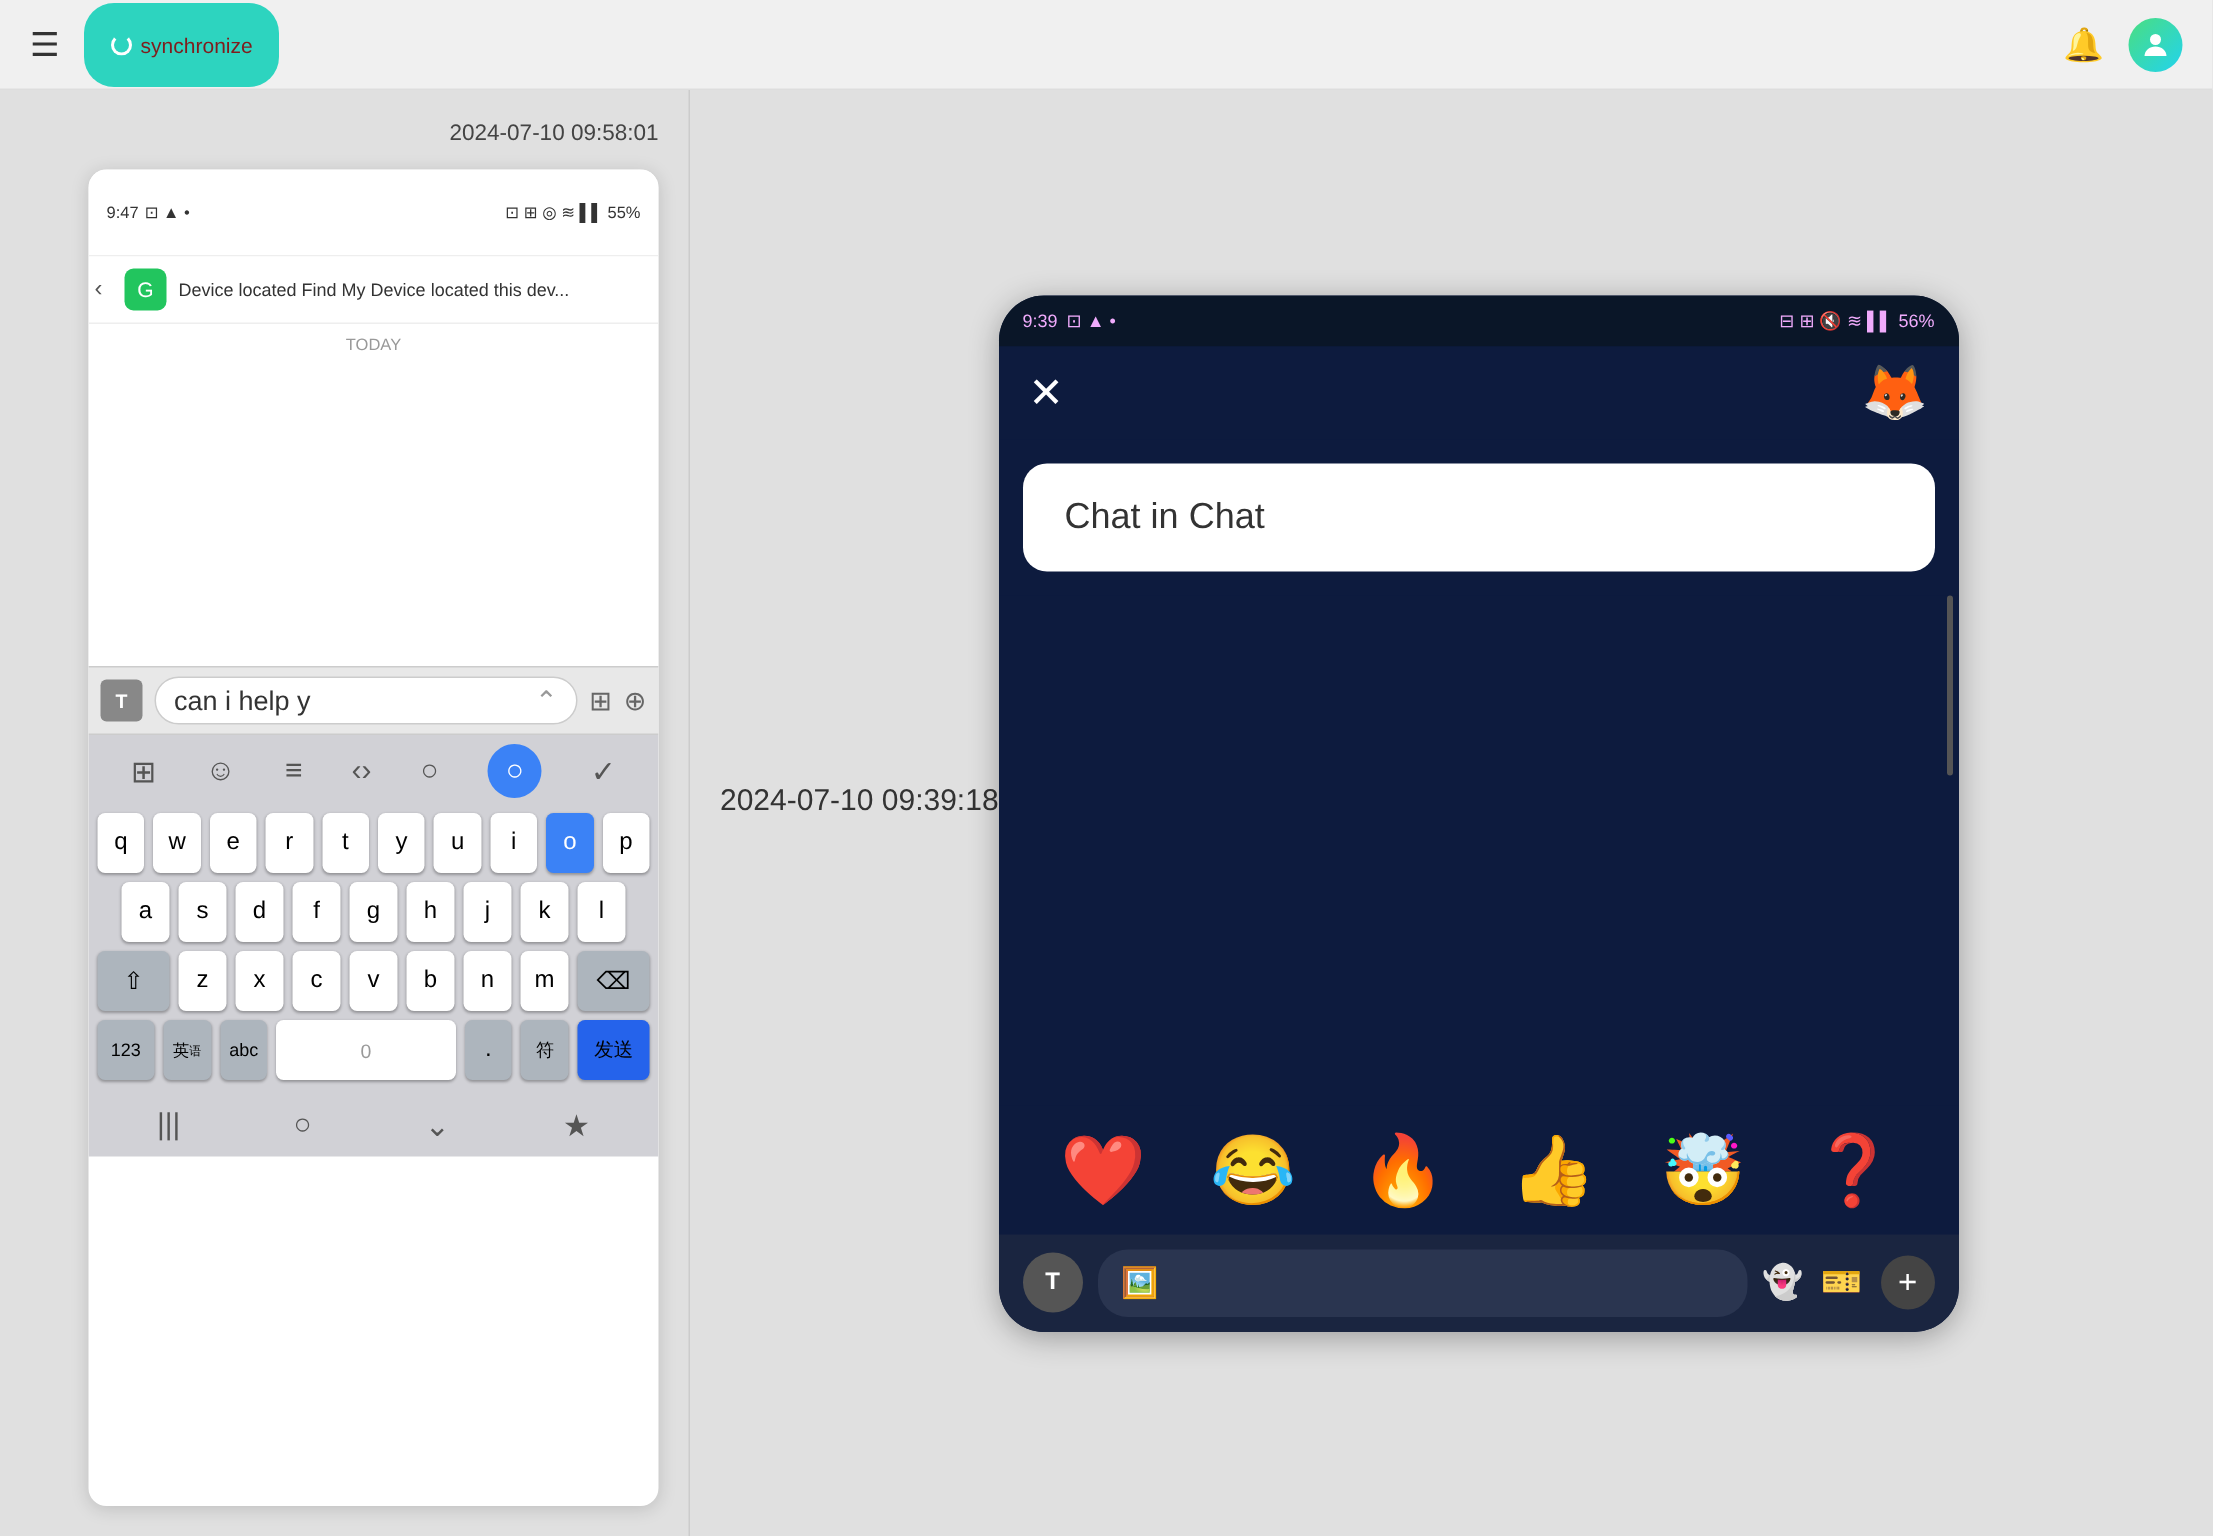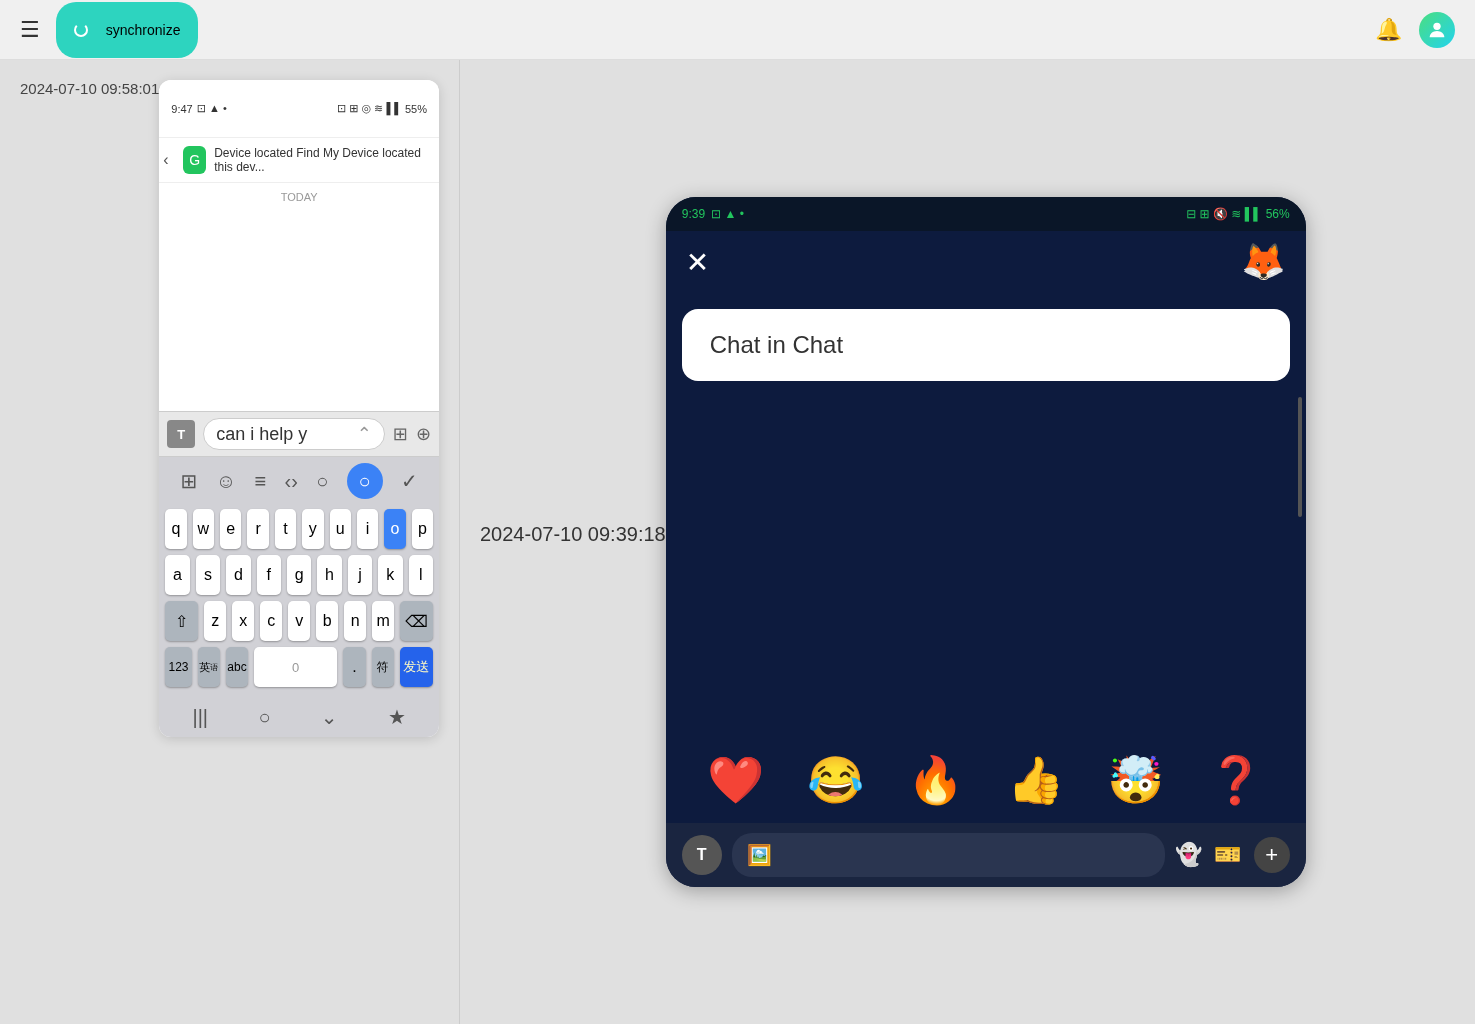--- a/index.html
+++ b/index.html
@@ -27,26 +27,26 @@
     .hamburger-icon {
       font-size: 22px;
       cursor: pointer;
       color: #333;
     }
     .sync-button {
       background: #2dd4bf;
       border: none;
       border-radius: 20px;
       padding: 20px 18px;
-      color: #000000;
+      color: #7f1d1d;
       font-size: 14px;
       cursor: pointer;
       display: flex;
       align-items: center;
-      gap: 18px;
+      gap: 6px;
     }
     .sync-icon-spin {
       display: inline-block;
       width: 14px;
       height: 14px;
       border: 2px solid white;
       border-top-color: transparent;
       border-radius: 50%;
       animation: spin 1s linear infinite;
     }
@@ -71,22 +71,22 @@
       position: absolute;
       top: 60px; left: 0; right: 0; bottom: 0;
       display: flex;
       background: #d8d8d8;
     }
 
     
     .left-panel {
       width: 460px;
       display: flex;
-      flex-direction: row;
-      align-items: flex-start;
+      flex-direction: column;
+      align-items: flex-end;
       padding: 20px;
       background: #e0e0e0;
       border-right: 1px solid #ccc;
     }
     .panel-timestamp {
       font-size: 15px;
       color: #444;
       margin-bottom: 16px;
       font-weight: 400;
     }
@@ -213,21 +213,21 @@
       box-shadow: 0 1px 2px rgba(0,0,0,0.3);
     }
     .key-dark {
       background: #adb5bd;
       color: #000;
     }
     .key-wide { width: 48px; }
     .key-space { width: 120px; font-size: 13px; color: #999; }
     .key-send {
       background: #2563eb;
-      color: #fef9c3;
+      color: #000000;
       width: 44px;
     }
     .key-active { background: #3b82f6; color: white; }
 
     .nav-bottom {
       display: flex;
       justify-content: space-around;
       align-items: center;
       padding: 8px;
       background: #d1d1d6;
@@ -256,21 +256,21 @@
       overflow: hidden;
       box-shadow: 0 4px 20px rgba(0,0,0,0.3);
       position: relative;
     }
     .chat-status-bar {
       padding: 10px 16px;
       display: flex;
       align-items: center;
       justify-content: space-between;
       font-size: 12px;
-      color: #22c55e;
+      color: #f0abfc;
       background: #0a1628;
     }
     .chat-status-left { display: flex; align-items: center; gap: 6px; }
     .chat-status-right { display: flex; align-items: center; gap: 4px; font-size: 12px; }
     .chat-header {
       padding: 10px 20px;
       display: flex;
       align-items: center;
       justify-content: space-between;
       background: #0d1b3e;

